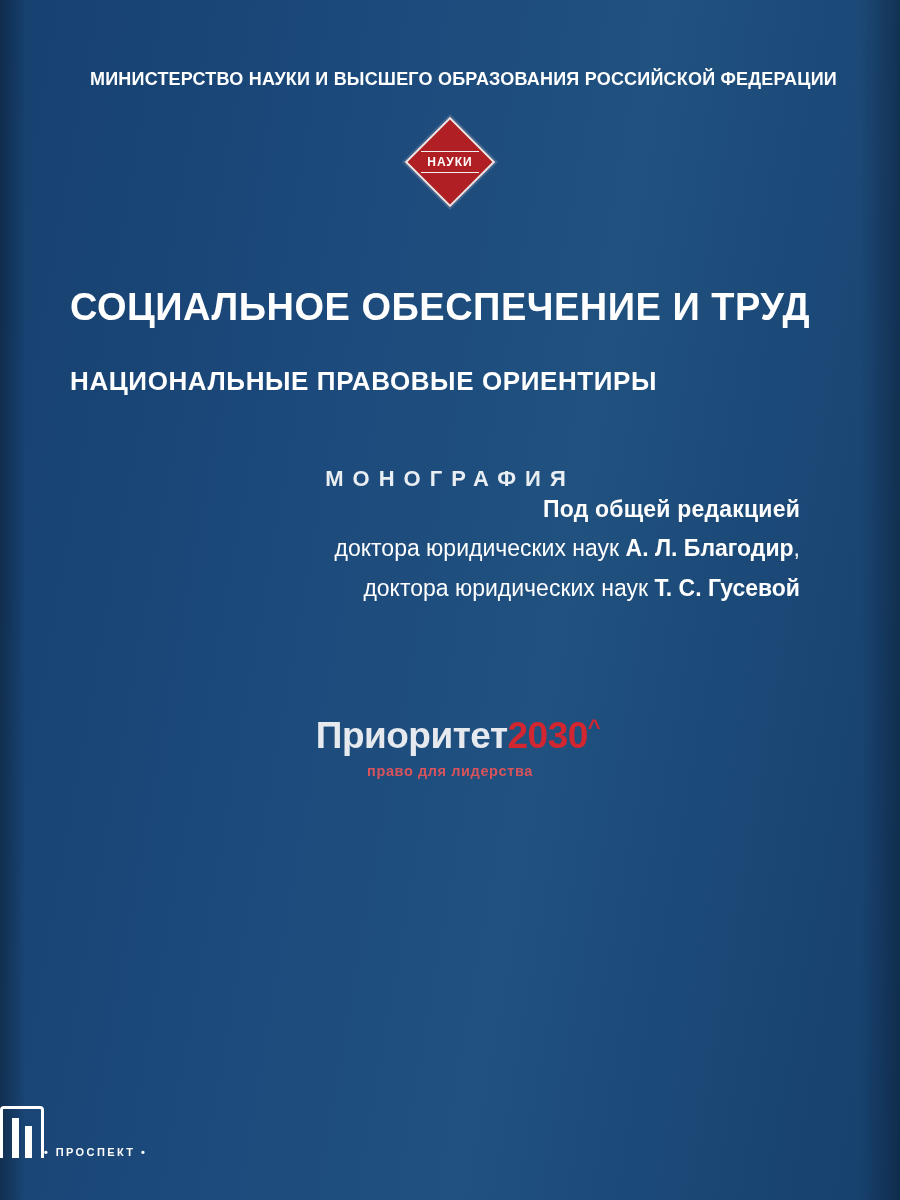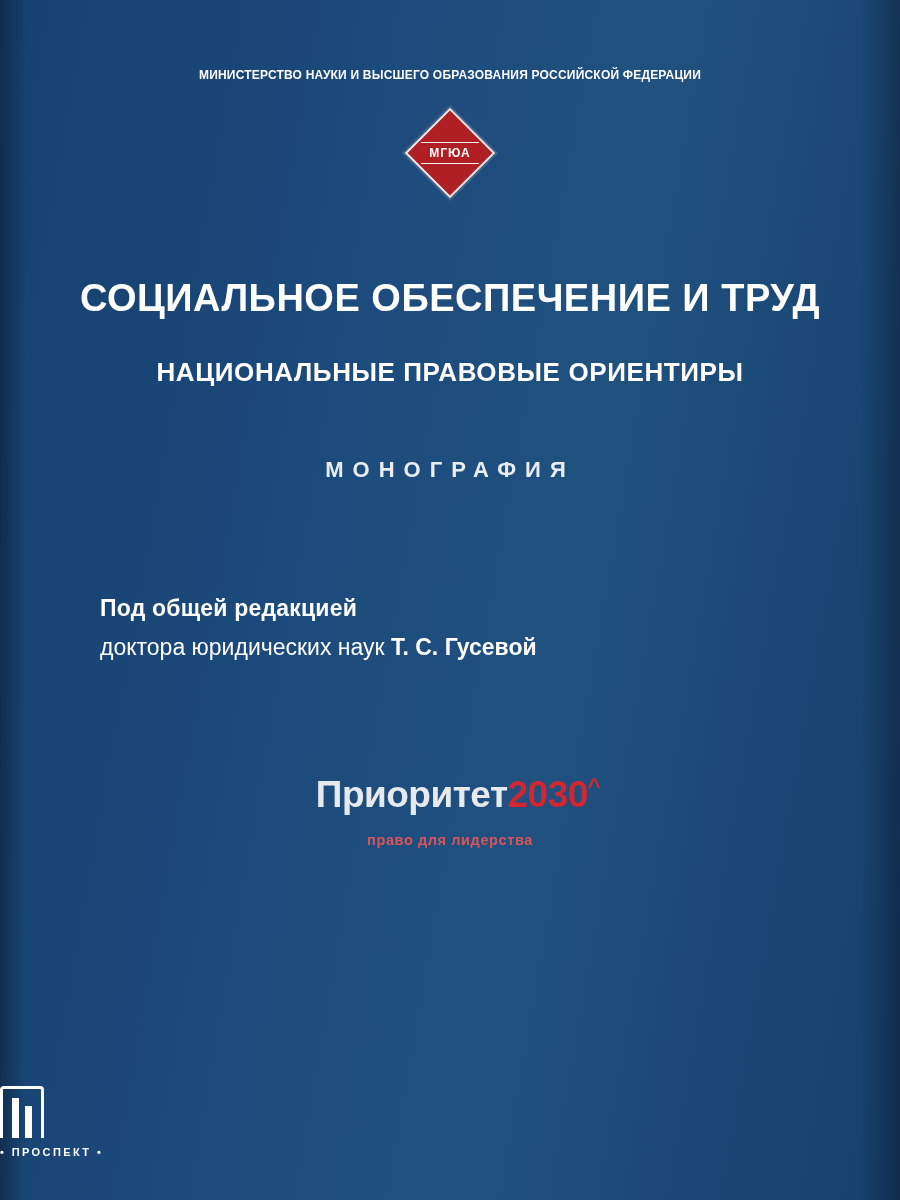--- a/index.html
+++ b/index.html
@@ -42,22 +42,22 @@
     width: 100%;
     height: 100%;
     display: flex;
     flex-direction: column;
     align-items: center;
   }
 
   .ministry {
     margin-top: 66px;
     width: 720px;
-    text-align: center;
-    font-size: 12px;
+    text-align: right;
+    font-size: 18px;
     font-weight: bold;
     line-height: 1.5;
     letter-spacing: 0.2px;
     text-transform: uppercase;
     color: #ffffff;
   }
   .ministry div { white-space: nowrap; }
 
   .emblem {
     margin-top: 26px;
@@ -94,21 +94,20 @@
     font-size: 12px;
     font-weight: bold;
     letter-spacing: 1px;
     color: #ffffff;
     line-height: 1;
   }
 
   .title-block {
     margin-top: 78px;
     width: 760px;
-    text-align: center;
   }
   .title-line {
     font-size: 38px;
     font-weight: bold;
     letter-spacing: 0.5px;
     line-height: 1.28;
     text-transform: uppercase;
     white-space: nowrap;
   }
   .subtitle {
@@ -123,23 +122,22 @@
   .genre {
     margin-top: 69px;
     font-size: 22px;
     font-weight: bold;
     letter-spacing: 9px;
     text-transform: uppercase;
     color: #e9eef3;
   }
 
   .editors {
-    margin-top: 108px;
     width: 700px;
-    text-align: left;
+    text-align: right;
     line-height: 1.55;
   }
   .editors .lead {
     font-size: 23px;
     font-weight: bold;
     letter-spacing: 0.2px;
   }
   .editors .row {
     font-size: 23px;
     font-weight: normal;
@@ -162,35 +160,35 @@
   }
   .priority .p-main .num {
     color: #d22630;
   }
   .priority .p-main .caret {
     color: #d22630;
     font-size: 22px;
     vertical-align: super;
   }
   .priority .p-sub {
-    margin-top: 19px;
+    margin-top: 9px;
     font-size: 14.5px;
     font-weight: bold;
     color: #d8545c;
     letter-spacing: 0.6px;
   }
 
   .publisher {
     position: absolute;
     left: 0;
     right: 0;
     bottom: 42px;
     display: flex;
-    flex-direction: column;
-    align-items: flex-start;
+    flex-direction: row;
+    align-items: flex-end;
   }
   .publisher .mark {
     width: 44px;
     height: 52px;
     position: relative;
   }
   .publisher .mark .outline {
     position: absolute;
     inset: 0;
     border: 3px solid #ffffff;
@@ -227,33 +225,37 @@
 <div class="cover">
   <div class="inner">
 
     <div class="ministry">
       <div>МИНИСТЕРСТВО НАУКИ И ВЫСШЕГО ОБРАЗОВАНИЯ РОССИЙСКОЙ ФЕДЕРАЦИИ</div>
     </div>
 
     <div class="emblem">
       <div class="diamond"></div>
       <div class="plate">
-        <span>МГЮА</span>
+        <span>НАУКИ</span>
       </div>
     </div>
 
     <div class="title-block">
       <div class="title-line">СОЦИАЛЬНОЕ ОБЕСПЕЧЕНИЕ И ТРУД</div>
       <div class="subtitle">НАЦИОНАЛЬНЫЕ ПРАВОВЫЕ ОРИЕНТИРЫ</div>
     </div>
 
     <div class="genre">МОНОГРАФИЯ</div>
 
     <div class="editors">
       <div class="lead">Под общей редакцией</div>
+      <div class="row">
+        <span>доктора юридических наук</span>
+        <b>А. Л. Благодир</b><span>,</span>
+      </div>
       <div class="row">
         <span>доктора юридических наук</span>
         <b>Т. С. Гусевой</b>
       </div>
     </div>
 
     <div class="priority">
       <div class="p-main"><span>Приоритет</span><span class="num">2030</span><span class="caret">^</span></div>
       <div class="p-sub">право для лидерства</div>
     </div>

